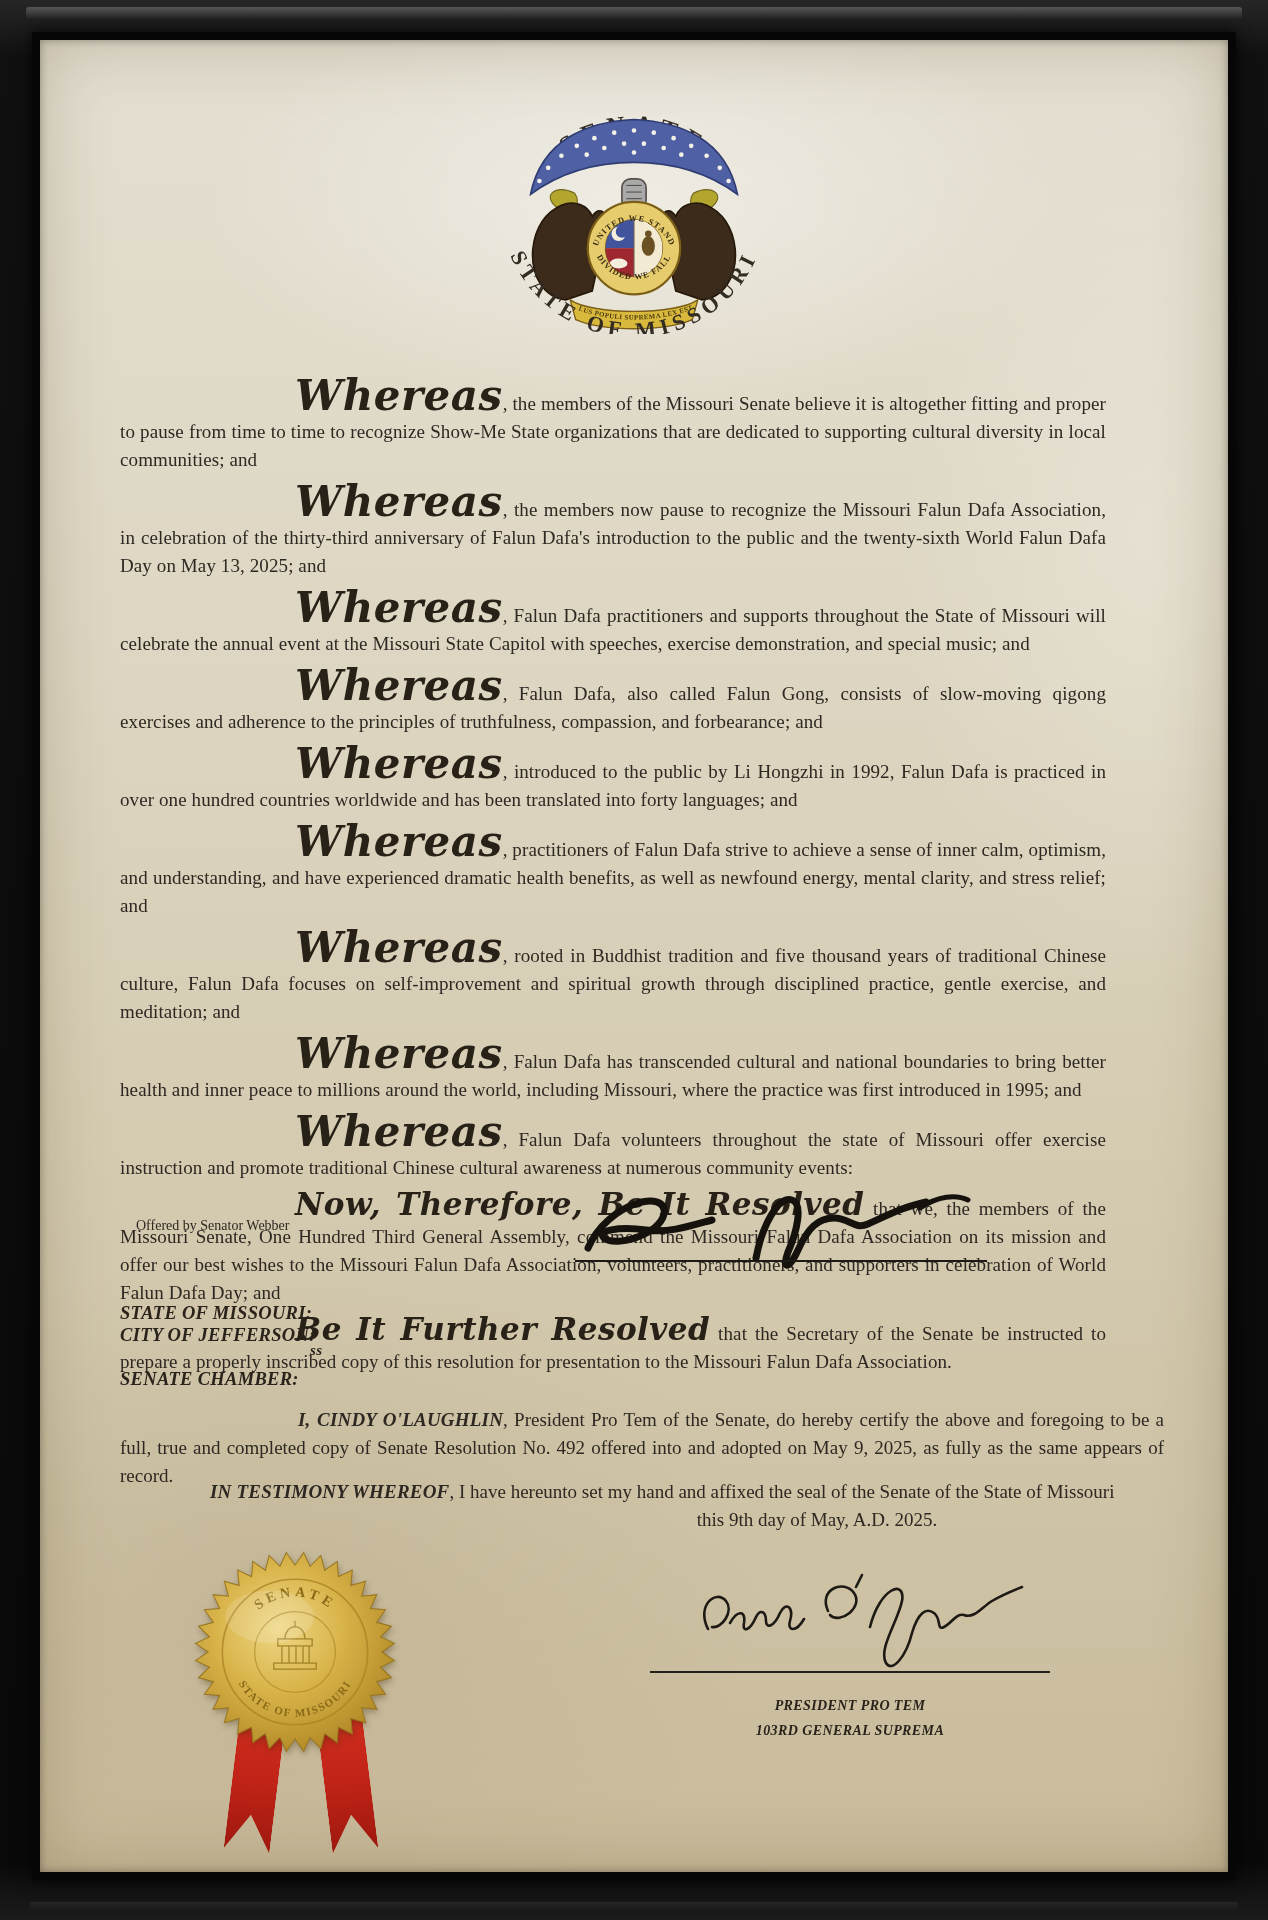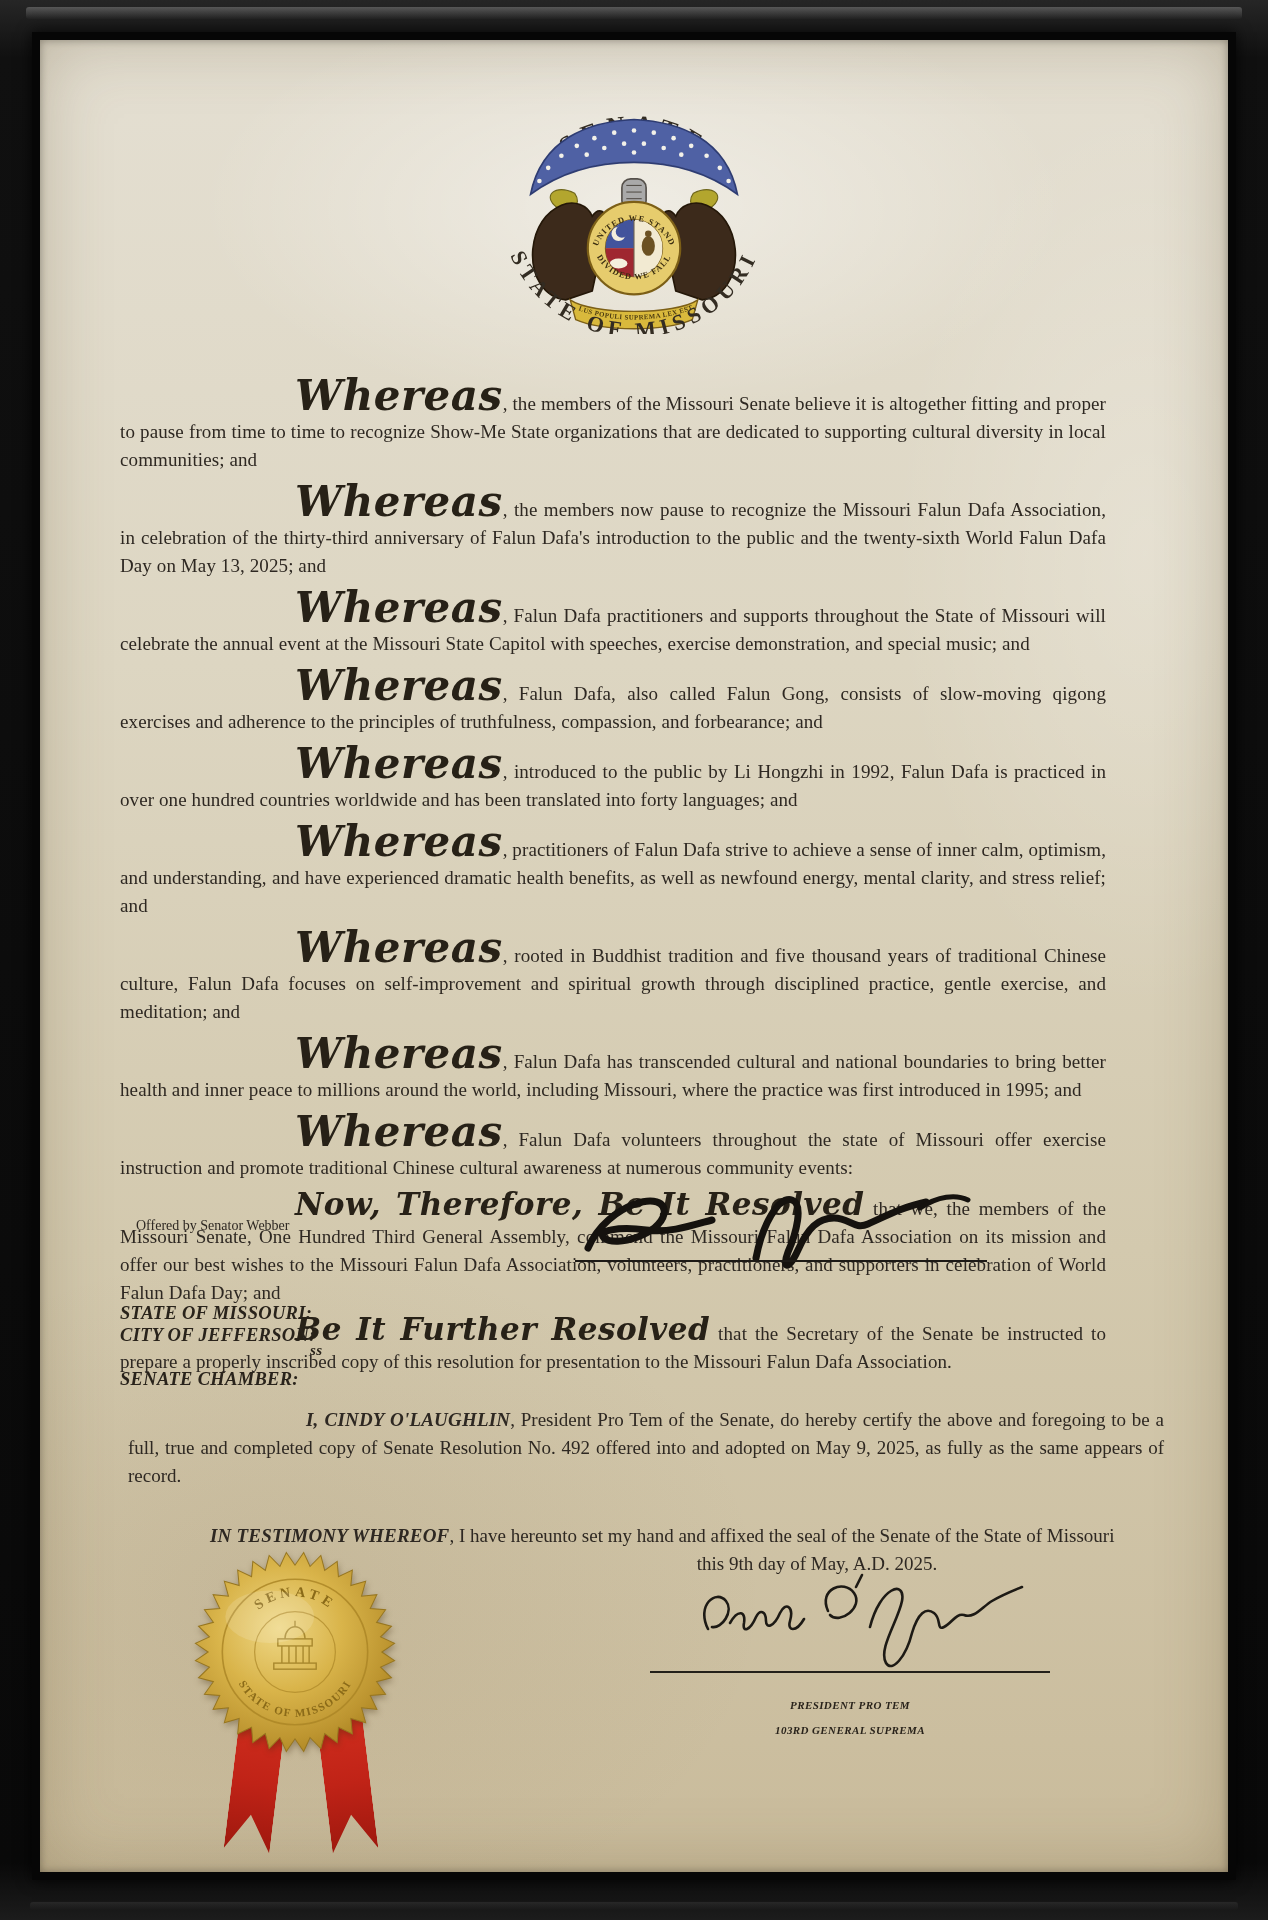--- a/index.html
+++ b/index.html
@@ -44,39 +44,39 @@
   
   .abs{position:absolute;}
   .offered{top:1178px;left:96px;font-size:14px;color:#2e2822;}
   .sig1{top:1146px;left:520px;width:430px;height:84px;}
   .rule1{top:1220px;left:535px;width:412px;border-top:2px solid #1d1a16;}
   .caption{top:1262px;left:80px;font-size:18.5px;font-weight:bold;font-style:italic;
     line-height:22px;color:#29231b;position:absolute;letter-spacing:.3px;}
   .caption .cap-line{white-space:nowrap;}
   .cap-gap{margin-top:22px;}
   .ss{position:absolute;left:190px;top:37px;font-size:15px;}
-  .cert{top:1366px;left:8px;right:0;padding:0 64px 0 80px;font-size:19px;line-height:28px;
+  .cert{top:1366px;left:0;right:0;padding:0 64px 0 80px;font-size:19px;line-height:28px;
     text-align:justify;text-indent:178px;}
   .cert-lead{font-weight:bold;font-style:italic;letter-spacing:.2px;}
-  .testimony{top:1482px;left:0;right:0;padding:0 106px 0 80px;font-size:19px;line-height:28px;
+  .testimony{top:1438px;left:0;right:0;padding:0 106px 0 80px;font-size:19px;line-height:28px;
     text-indent:90px;}
   .testimony .line2{display:block;text-indent:0;margin-left:392px;text-align:center;}
   
   .ribbon{top:1660px;width:46px;height:152px;z-index:1;
     background:linear-gradient(180deg,#d3301f 0%,#c02317 55%,#9e180e 100%);
     clip-path:polygon(0 0,100% 0,100% 100%,50% 76%,0 100%);}
   .ribbon-l{left:202px;transform:rotate(7deg);transform-origin:top center;}
   .ribbon-r{left:274px;transform:rotate(-7deg);transform-origin:top center;}
   .goldseal{top:1506px;left:149px;z-index:2;filter:drop-shadow(1px 3px 3px rgba(60,40,10,.35));}
   
   .sig2-block{top:1523px;left:610px;width:400px;height:190px;}
   .sig2{position:absolute;left:28px;top:2px;}
   .rule2{position:absolute;left:0;top:108px;width:400px;border-top:2px solid #23201a;}
   .signer-title{position:absolute;left:0;top:130px;width:400px;text-align:center;
-    font-size:11px;font-weight:bold;font-style:italic;letter-spacing:.4px;color:#29231b;line-height:25px;}
+    font-size:14px;font-weight:bold;font-style:italic;letter-spacing:.4px;color:#29231b;line-height:25px;}
   svg text{font-family:"Liberation Serif", serif;}
 </style>
 </head>
 <body>
 
 <div class="frame">
   <div class="frame-sheen-top"></div>
   <div class="frame-sheen-bottom"></div>
 </div>
 <div class="frame-lip"></div>

